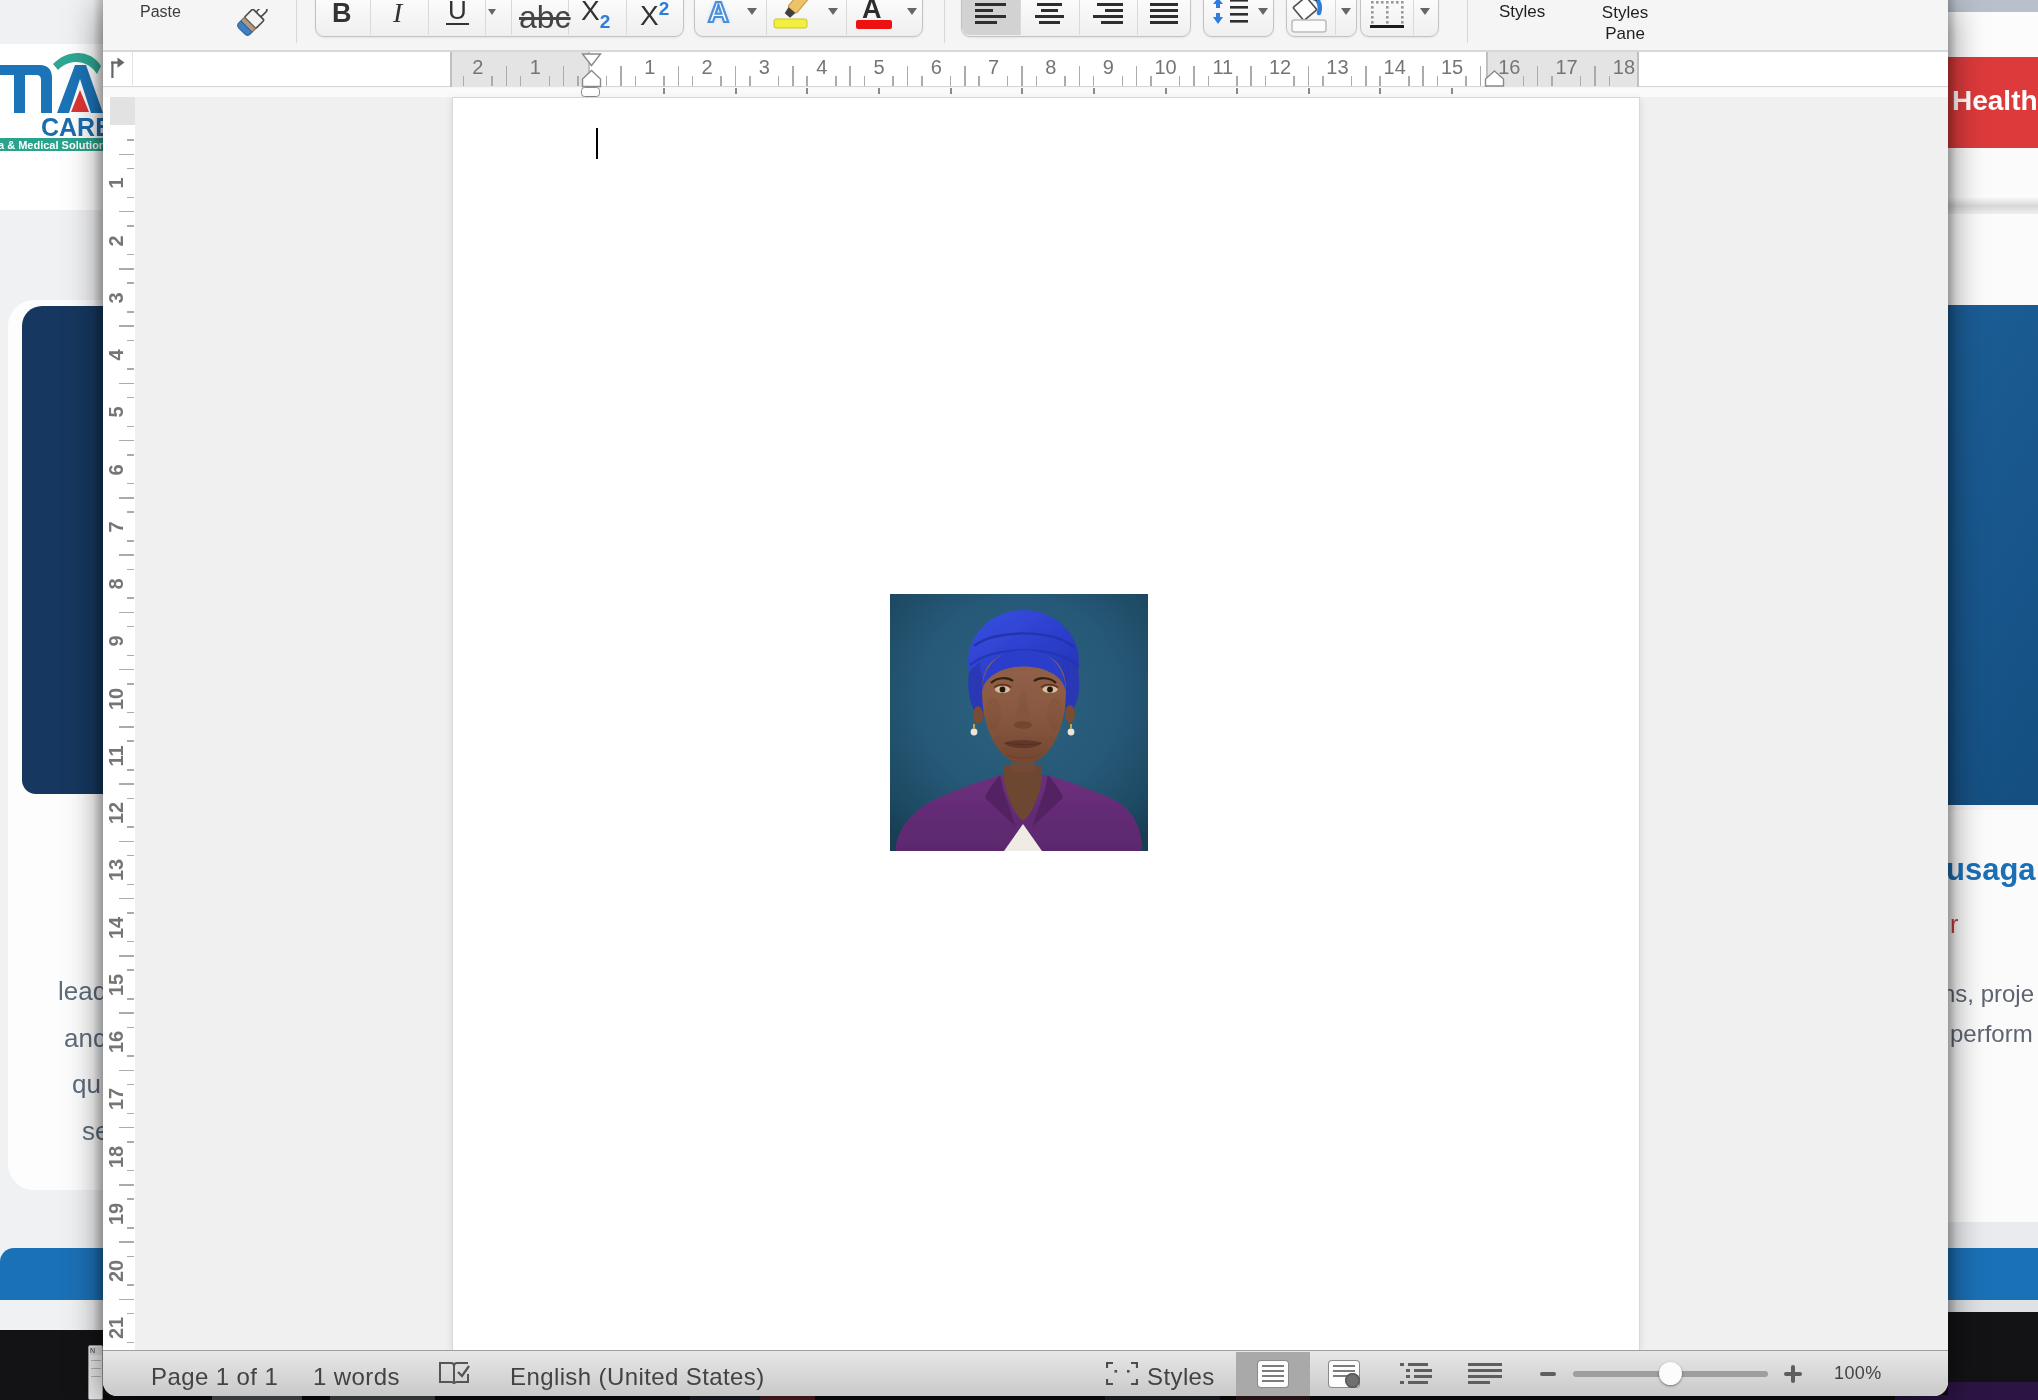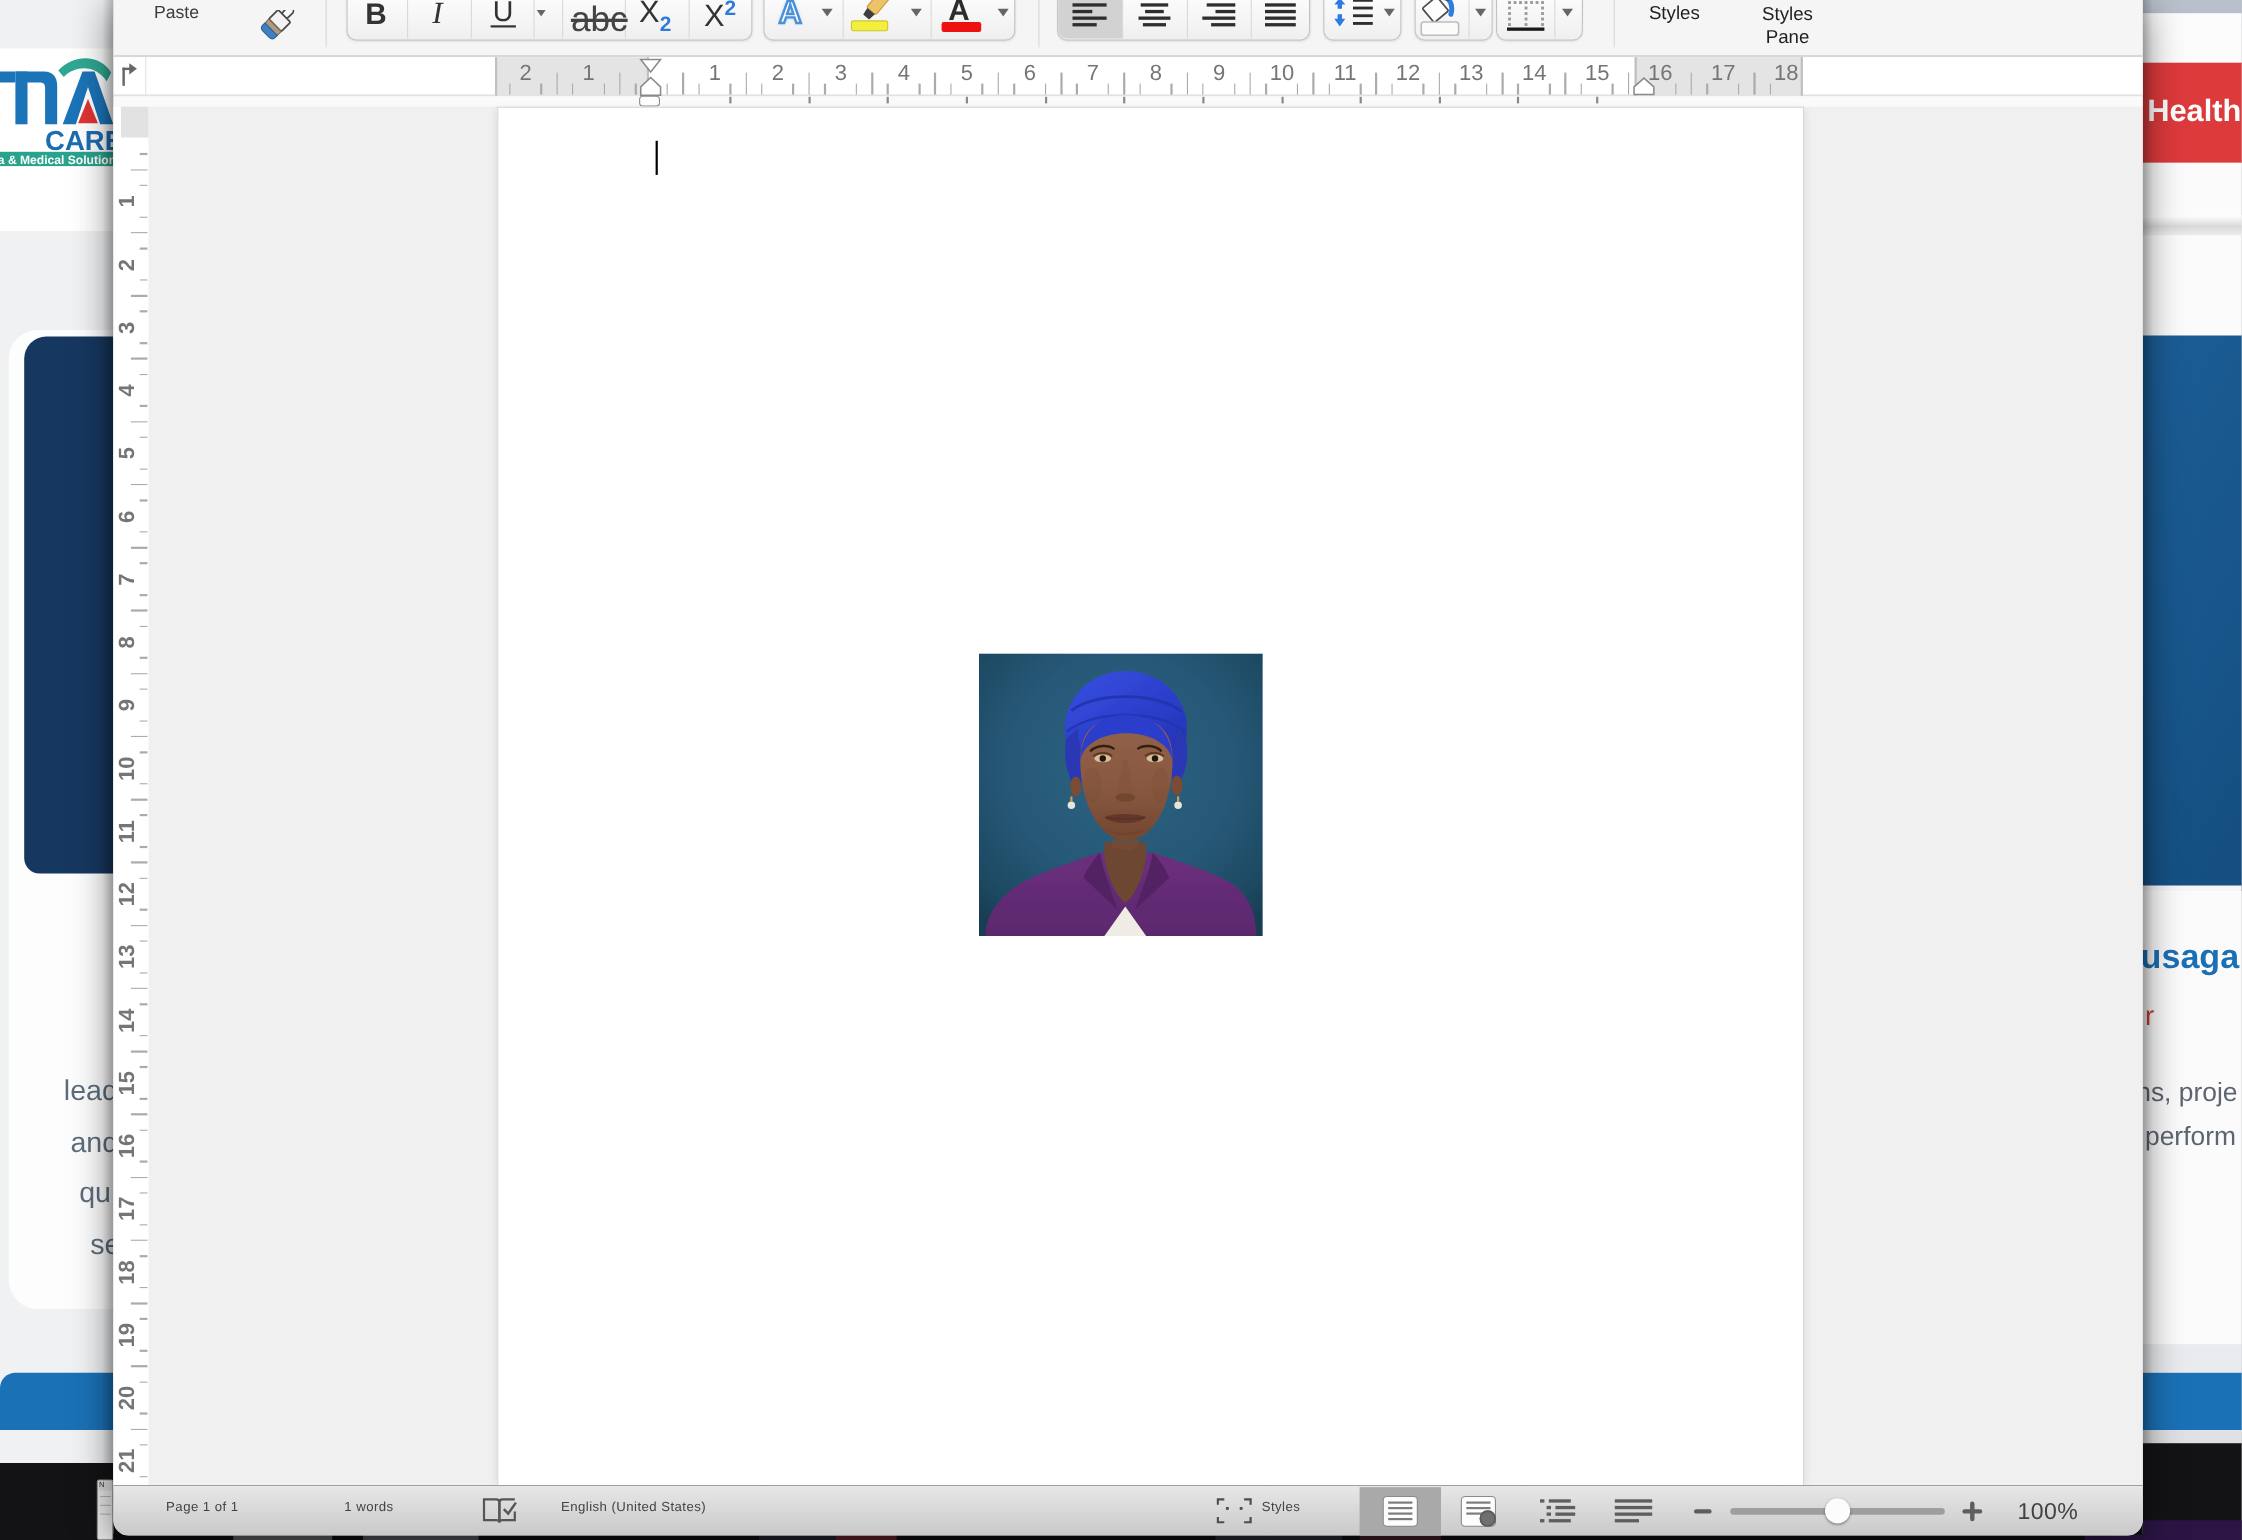--- a/index.html
+++ b/index.html
@@ -24,21 +24,21 @@
 #gap{position:absolute;left:0;top:88px;width:1845px;height:9px;background:#fafafa}
 .ts{position:absolute;top:0;width:2px;height:6px;background:#8a8a8a}
 
 #doc{position:absolute;left:0;top:97px;width:1845px;height:1253px;background:#f1f0f0}
 #vr{position:absolute;left:0;top:97px;width:32px;height:1253px;background:#fff}
 .vt{position:absolute;left:24px;width:7px;height:1.6px;background:#ababab}.vth{position:absolute;left:16px;width:15px;height:1.6px;background:#ababab}
 .vn{position:absolute;left:2px;width:22px;height:22px;text-align:center;font-size:20px;color:#757575;transform:rotate(-90deg)}
 #page{position:absolute;left:349px;top:97px;width:1188px;height:1253px;background:#ffffff;border:1px solid #d8d8d8;border-bottom:none;box-shadow:0 2px 8px rgba(0,0,0,.10)}
 
 #sb{position:absolute;left:0;top:1350px;width:1845px;height:46px;background:linear-gradient(#e7e7e7,#c9c9c9);border-top:1px solid #9f9f9f;border-radius:0 0 14px 14px}
-.st{position:absolute;color:#434343;font-size:12px;letter-spacing:0.4px}
+.st{position:absolute;color:#434343;font-size:24px;letter-spacing:0.4px}
 .ic{position:absolute}
 </style></head>
 <body>
 <div id="stage">
 <div id="bgL">
 <div class="abs" style="left:0;top:0;width:103px;height:210px;background:#fff"></div>
 <div class="abs" style="left:0;top:0;width:103px;height:44px;background:#eff1f3"></div>
 <svg class="abs" style="left:0;top:50px" width="103" height="105" viewBox="0 0 103 105">
   <path d="M53,14 C68,-2 92,0 101,16 L97,24 C88,10 70,8 58,20 Z" fill="#2fa893"></path>
   <g fill="#1b74b8">
@@ -546,15 +546,15 @@
 <div class="abs" style="left:0;top:0px;width:34px;height:2.8px;background:#5e5e5e"></div>
           <div class="abs" style="left:0;top:6px;width:34px;height:2.8px;background:#5e5e5e"></div>
           <div class="abs" style="left:0;top:12px;width:34px;height:2.8px;background:#5e5e5e"></div>
           <div class="abs" style="left:0;top:18px;width:22px;height:2.8px;background:#5e5e5e"></div>
 </div>
         <div class="abs" style="left:1437px;top:21px;width:16px;height:4px;background:#5e5e5e;border-radius:2px"></div>
         <div class="abs" style="left:1470px;top:20px;width:195px;height:6px;background:#9e9e9e;border-radius:3px"></div>
         <div class="abs" style="left:1556px;top:11px;width:23px;height:23px;background:#fcfcfc;border-radius:50%;box-shadow:0 1px 2.5px rgba(0,0,0,.45)"></div>
         <div class="abs" style="left:1681px;top:21px;width:18px;height:4px;background:#5e5e5e;border-radius:2px"></div>
         <div class="abs" style="left:1688px;top:14px;width:4px;height:18px;background:#5e5e5e;border-radius:2px"></div>
-        <div class="st" style="left:1731px;top:12px;font-size:21px">100%</div>
+        <div class="st" style="left:1731px;top:12px;font-size:18px">100%</div>
       </div>
 </div>
 </div>
 </body></html>

